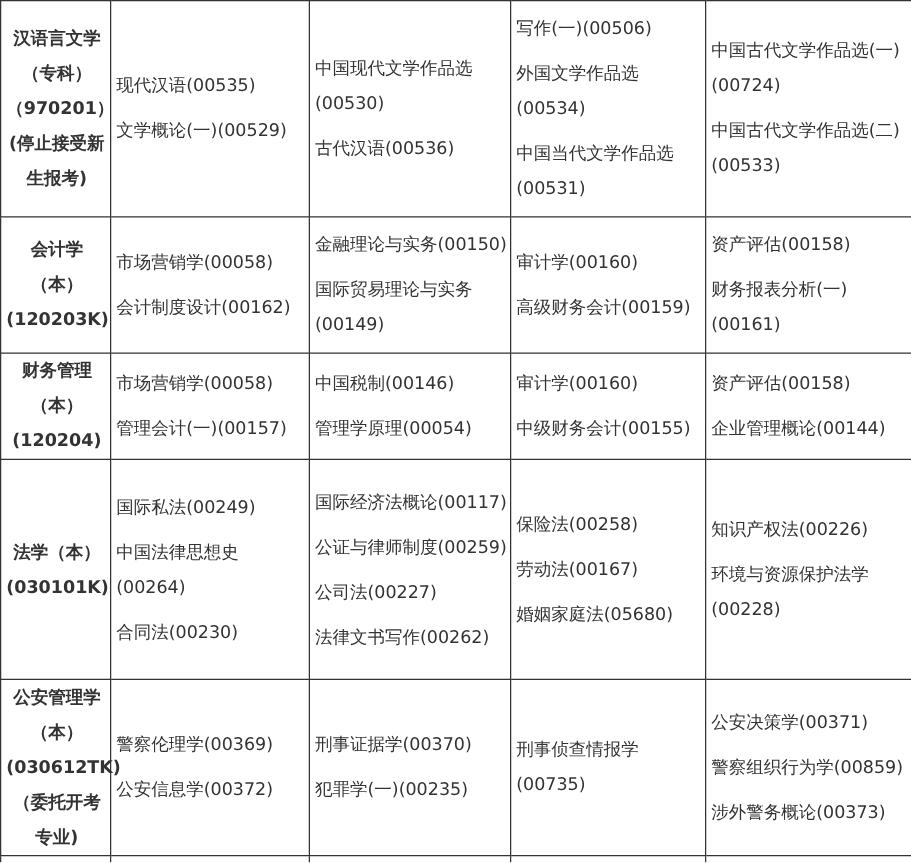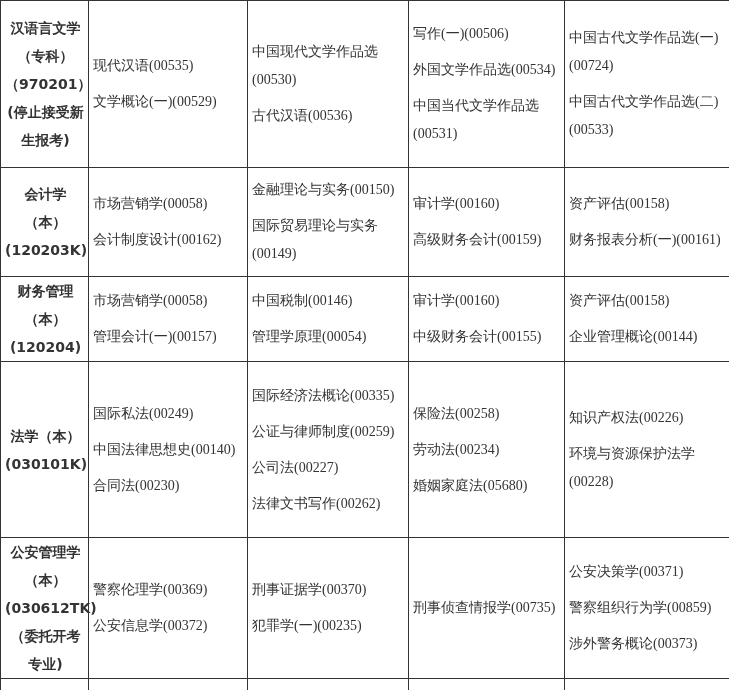--- a/index.html
+++ b/index.html
@@ -29,21 +29,20 @@
   td.major {
     font-weight: bold;
     text-align: center;
     white-space: pre-line;
     line-height: 2;
     padding: 0 2px;
   }
   td.courses p {
     margin: 8px 0;
     line-height: 2;
-    font-family: Liberation Serif, serif;
   }
   tr.r0 { height: 167px; }
   tr.r1 { height: 109px; }
   tr.r2 { height: 81px; }
   tr.r3 { height: 176px; }
   tr.r4 { height: 139px; margin-top: 14px; }
   tr.r5 { height: 40px; }
 </style>
 </head>
 <body>
@@ -124,32 +123,32 @@
           <p>资产评估(00158)</p>
           <p>企业管理概论(00144)</p>
         </td>
       </tr>
 
       <tr class="r3">
         <td class="major">法学（本）
 (030101K)</td>
         <td class="courses">
           <p>国际私法(00249)</p>
-          <p>中国法律思想史(00140)</p>
+          <p>中国法律思想史(00264)</p>
           <p>合同法(00230)</p>
         </td>
         <td class="courses">
-          <p>国际经济法概论(00335)</p>
+          <p>国际经济法概论(00117)</p>
           <p>公证与律师制度(00259)</p>
           <p>公司法(00227)</p>
           <p>法律文书写作(00262)</p>
         </td>
         <td class="courses">
           <p>保险法(00258)</p>
-          <p>劳动法(00234)</p>
+          <p>劳动法(00167)</p>
           <p>婚姻家庭法(05680)</p>
         </td>
         <td class="courses">
           <p>知识产权法(00226)</p>
           <p>环境与资源保护法学(00228)</p>
         </td>
       </tr>
 
       <tr class="r4">
         <td class="major">公安管理学

